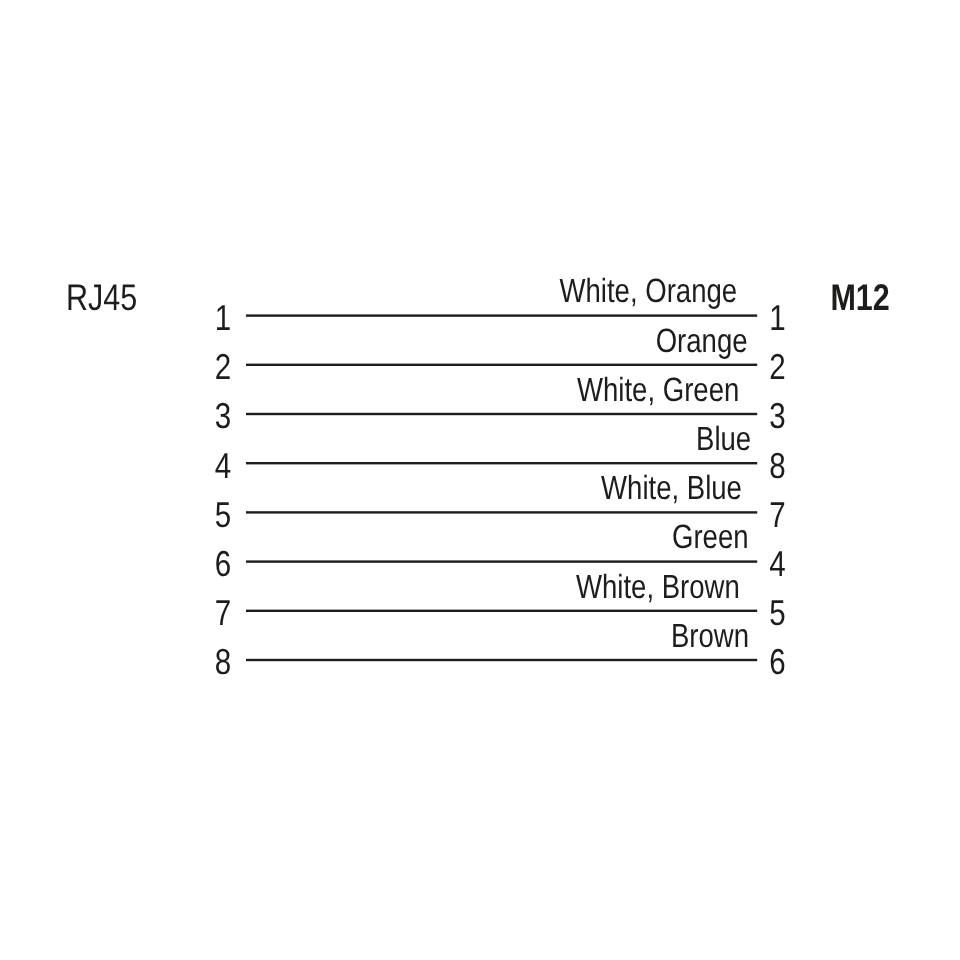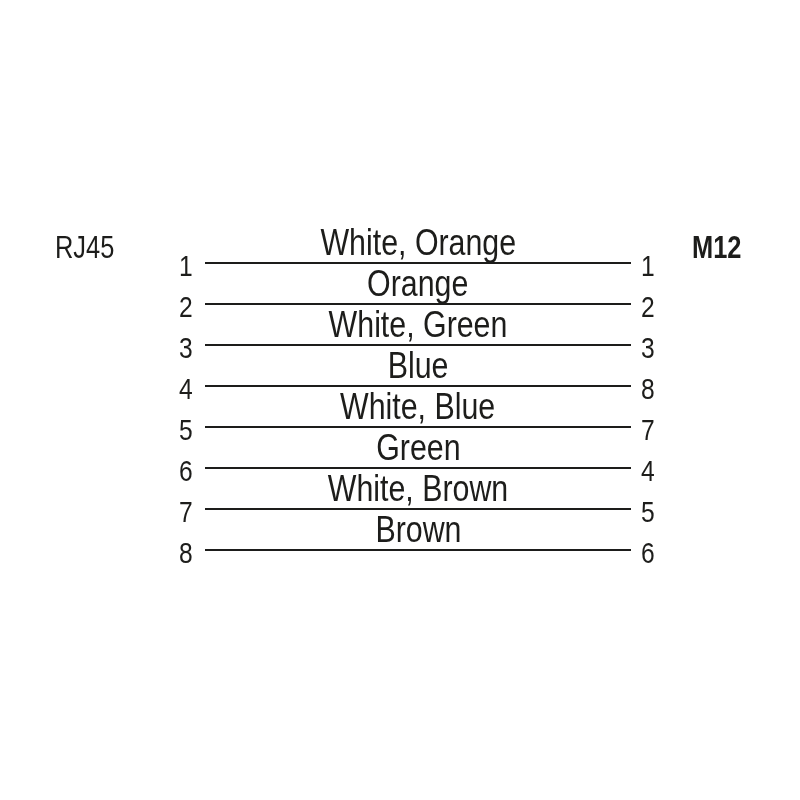--- a/index.html
+++ b/index.html
@@ -48,22 +48,22 @@
     top: -1px;
     background: var(--ink, #1d1d1b);
   }
   .wire-label {
     position: absolute;
     left: 205px;
     width: 426px;
     top: -37px;
     height: 34px;
     line-height: 34px;
-    font-size: 37px;
-    text-align: center;
+    font-size: 28px;
+    text-align: right;
     white-space: nowrap;
   }
   .wire-label .condensed {
     transform-origin: center center;
   }
   .pin {
     position: absolute;
     top: -17px;
     height: 40px;
     line-height: 40px;

